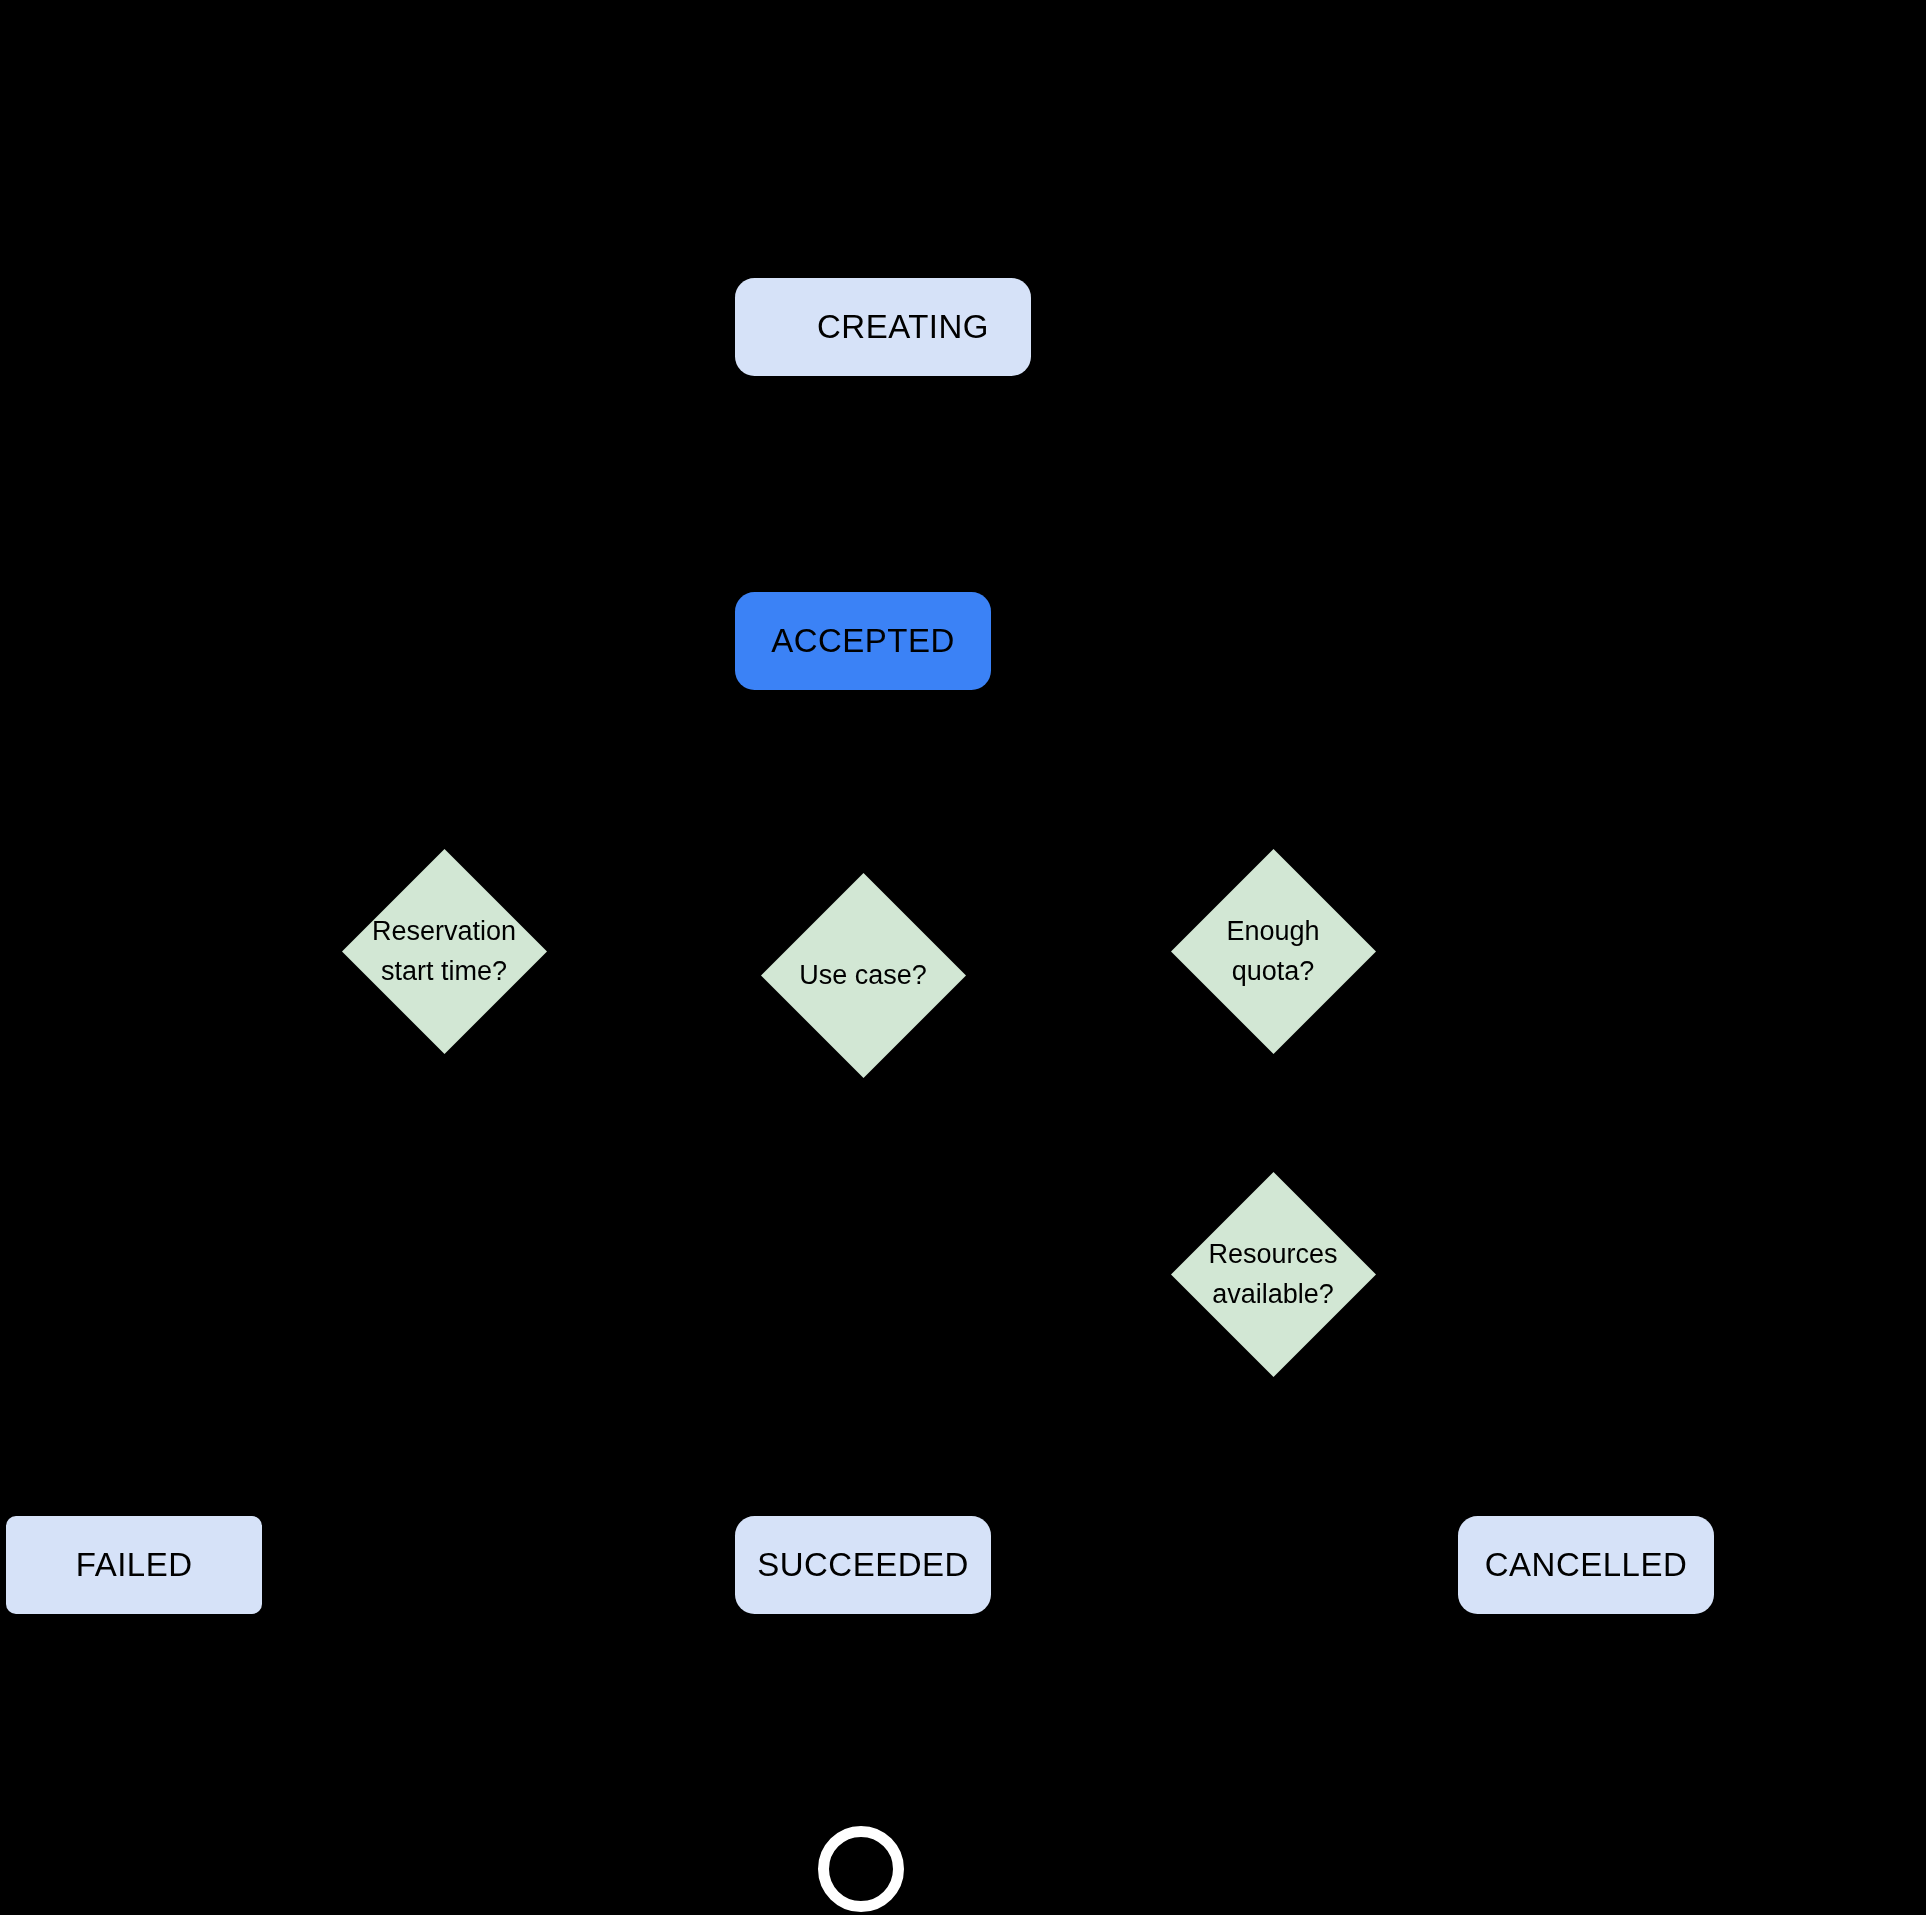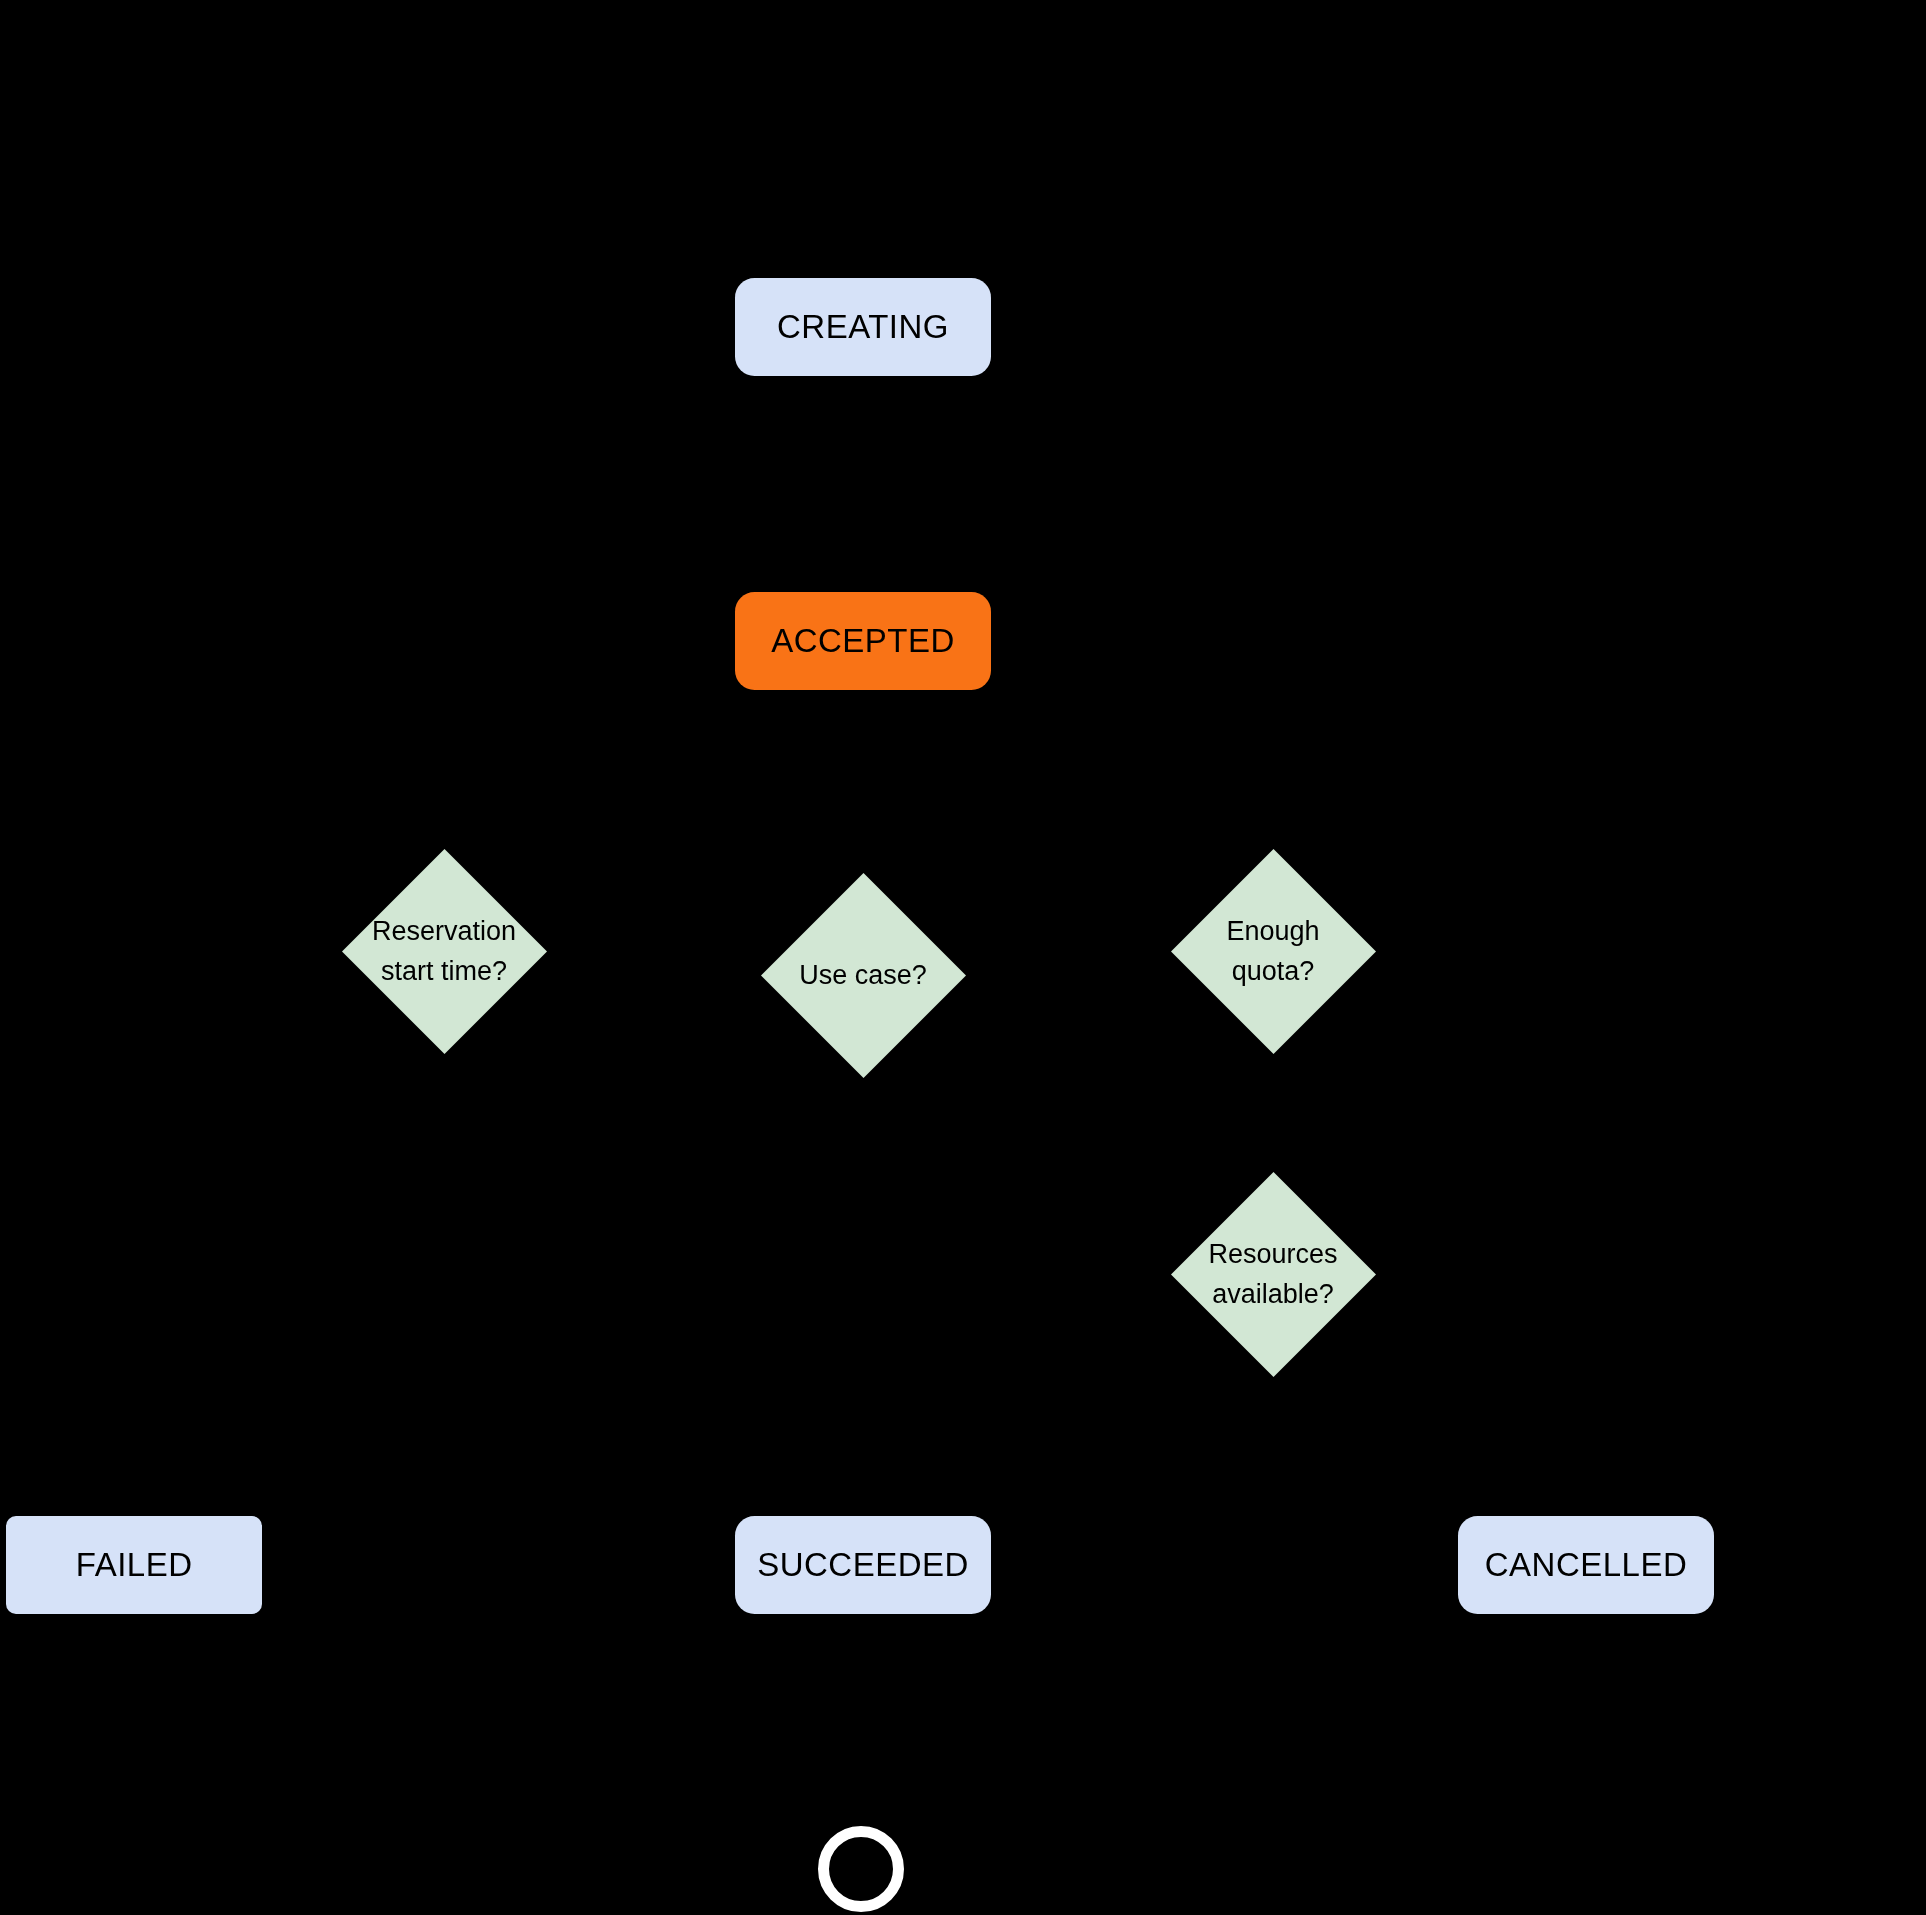--- a/index.html
+++ b/index.html
@@ -82,25 +82,25 @@
     border-width: 11px;
     border-radius: 50%;
     background: transparent;
   }
 </style>
 </head>
 <body>
 
 <div class="canvas" style="background-color: rgb(0, 0, 0);">
 
-  <div class="state pos-creating" style="background-color: rgb(214, 226, 248);">
+  <div class="state pos-creating" style="background-color: rgb(214, 226, 248); padding-left: 40px;">
     <span class="state-label">CREATING</span>
   </div>
 
-  <div class="state pos-accepted" style="background-color: #f97316;">
+  <div class="state pos-accepted" style="background-color: #3b82f6;">
     <span class="state-label">ACCEPTED</span>
   </div>
 
   <div class="state pos-failed" style="background-color: rgb(214, 226, 248);">
     <span class="state-label">FAILED</span>
   </div>
 
   <div class="state pos-succeeded" style="background-color: rgb(214, 226, 248);">
     <span class="state-label">SUCCEEDED</span>
   </div>

